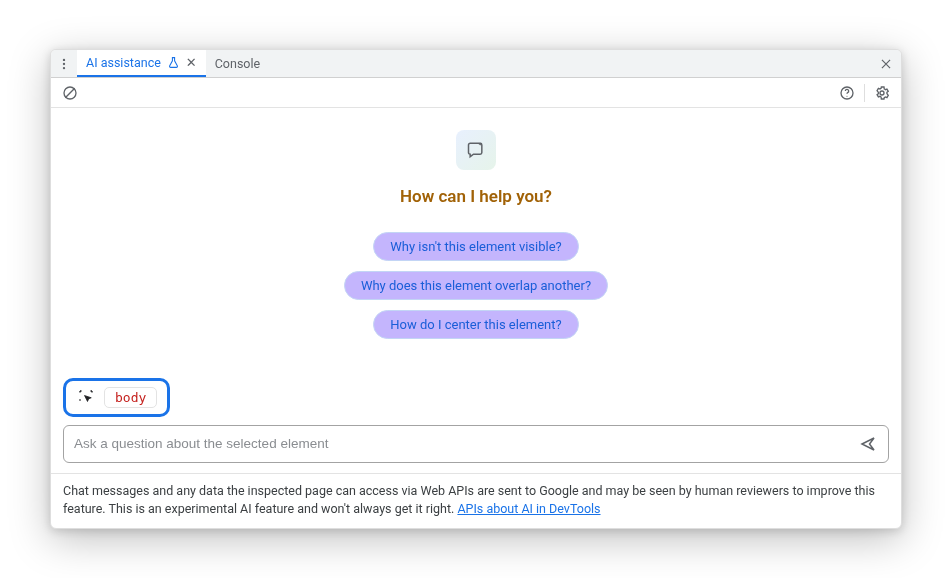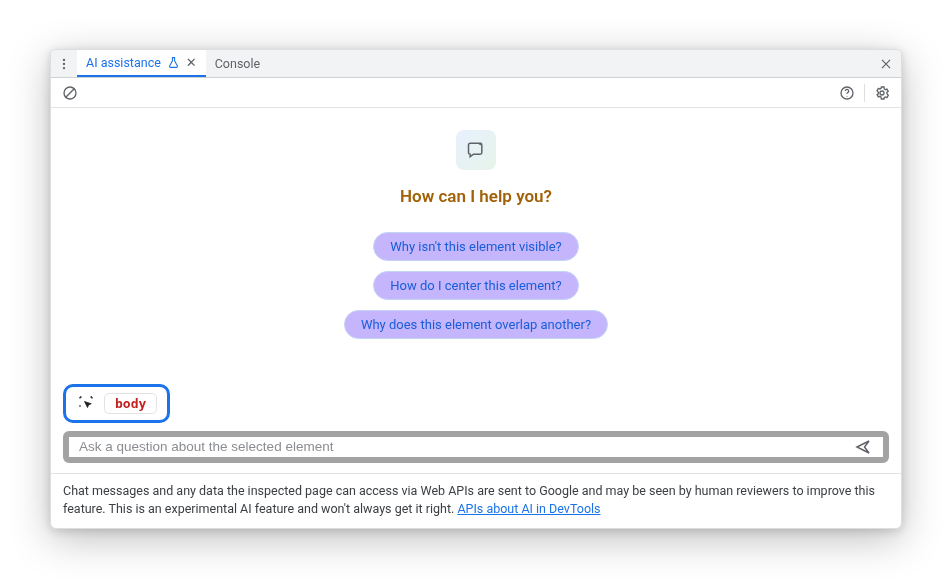--- a/index.html
+++ b/index.html
@@ -152,32 +152,31 @@
   color: #202124;
 }
 .elem-tag {
   border: 1px solid #e3e3e3;
   border-radius: 5px;
   padding: 2px 10px;
   font-family: ui-monospace, Menlo, Consolas, monospace;
   font-size: 13px;
   color: #c5221f;
   background: #fff;
-  font-weight: bold;
 }
 
 
 .input-wrap { padding: 0 12px 10px 12px; }
 .input-row {
   display: flex;
   align-items: center;
-  border: 6px solid #a3a3a3;
+  border: 1px solid #a3a3a3;
   border-radius: 6px;
   padding: 4px 8px 4px 10px;
-  height: 32px;
+  height: 38px;
 }
 .input-row input {
   flex: 1;
   border: none;
   outline: none;
   font-size: 13.5px;
   color: #202124;
   background: transparent;
 }
 .input-row input::placeholder { color: #8a8d91; }
@@ -265,22 +264,22 @@
   <div class="content">
     <div class="sparkle-tile">
       <svg width="20" height="20" viewBox="0 0 24 24" fill="none" stroke="currentColor" stroke-width="1.8">
           <path d="M5 4h12a2 2 0 0 1 2 2v9a2 2 0 0 1-2 2H9l-4 3v-3a2 2 0 0 1-2-2V6a2 2 0 0 1 2-2z"></path>
           <path d="M17 3l.6 1.4L19 5l-1.4.6L17 7l-.6-1.4L15 5l1.4-.6z" fill="currentColor" stroke="none"></path>
         </svg>
     </div>
     <div class="heading">How can I help you?</div>
 
     <div class="suggestion">Why isn't this element visible?</div>
+    <div class="suggestion">Why does this element overlap another?</div>
     <div class="suggestion">How do I center this element?</div>
-    <div class="suggestion">Why does this element overlap another?</div>
   </div>
 
   <div class="selected-row">
     <div class="selected-highlight">
       <div class="elem-picker">
         <svg width="18" height="18" viewBox="0 0 24 24" fill="none" stroke="currentColor" stroke-width="1.8">
             <path d="M4 4h3M4 4v3M20 4h-3M20 4v3M4 17v-3" stroke-dasharray="2 2"></path>
             <path d="M10 10l9 3-3.5 1.5L14 18z" fill="currentColor" stroke="currentColor" stroke-width="1"></path>
           </svg>
       </div>

